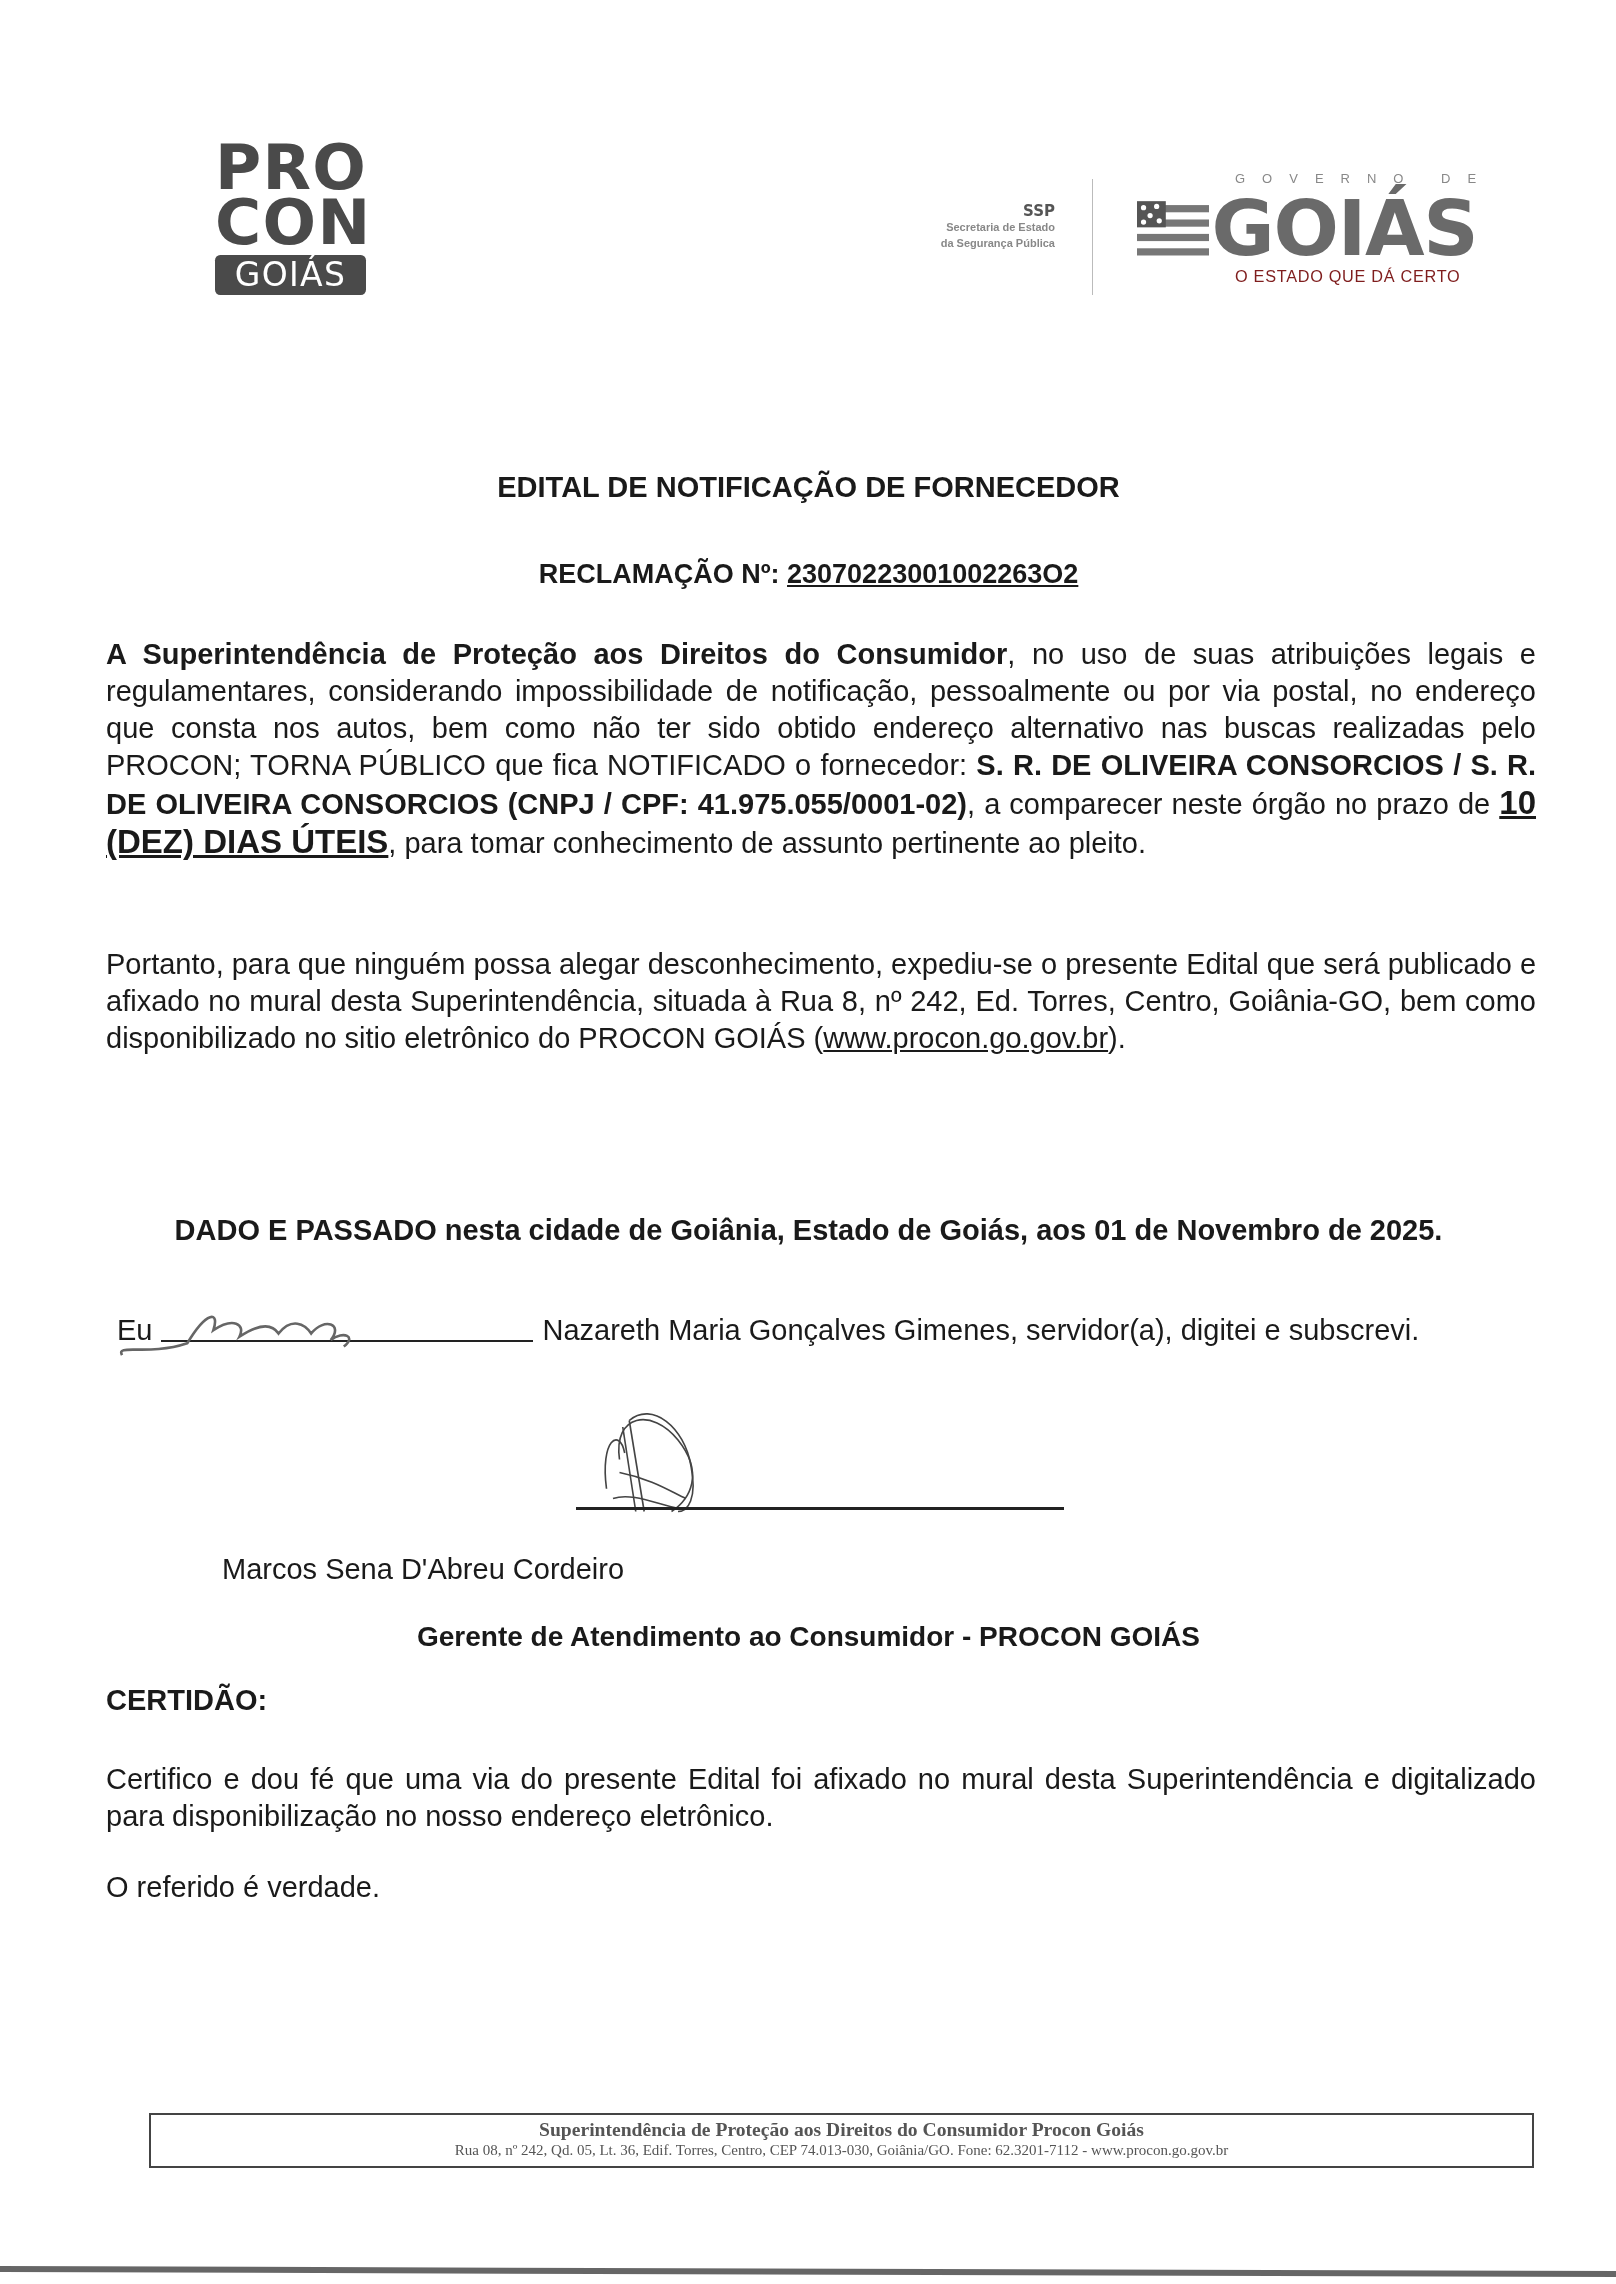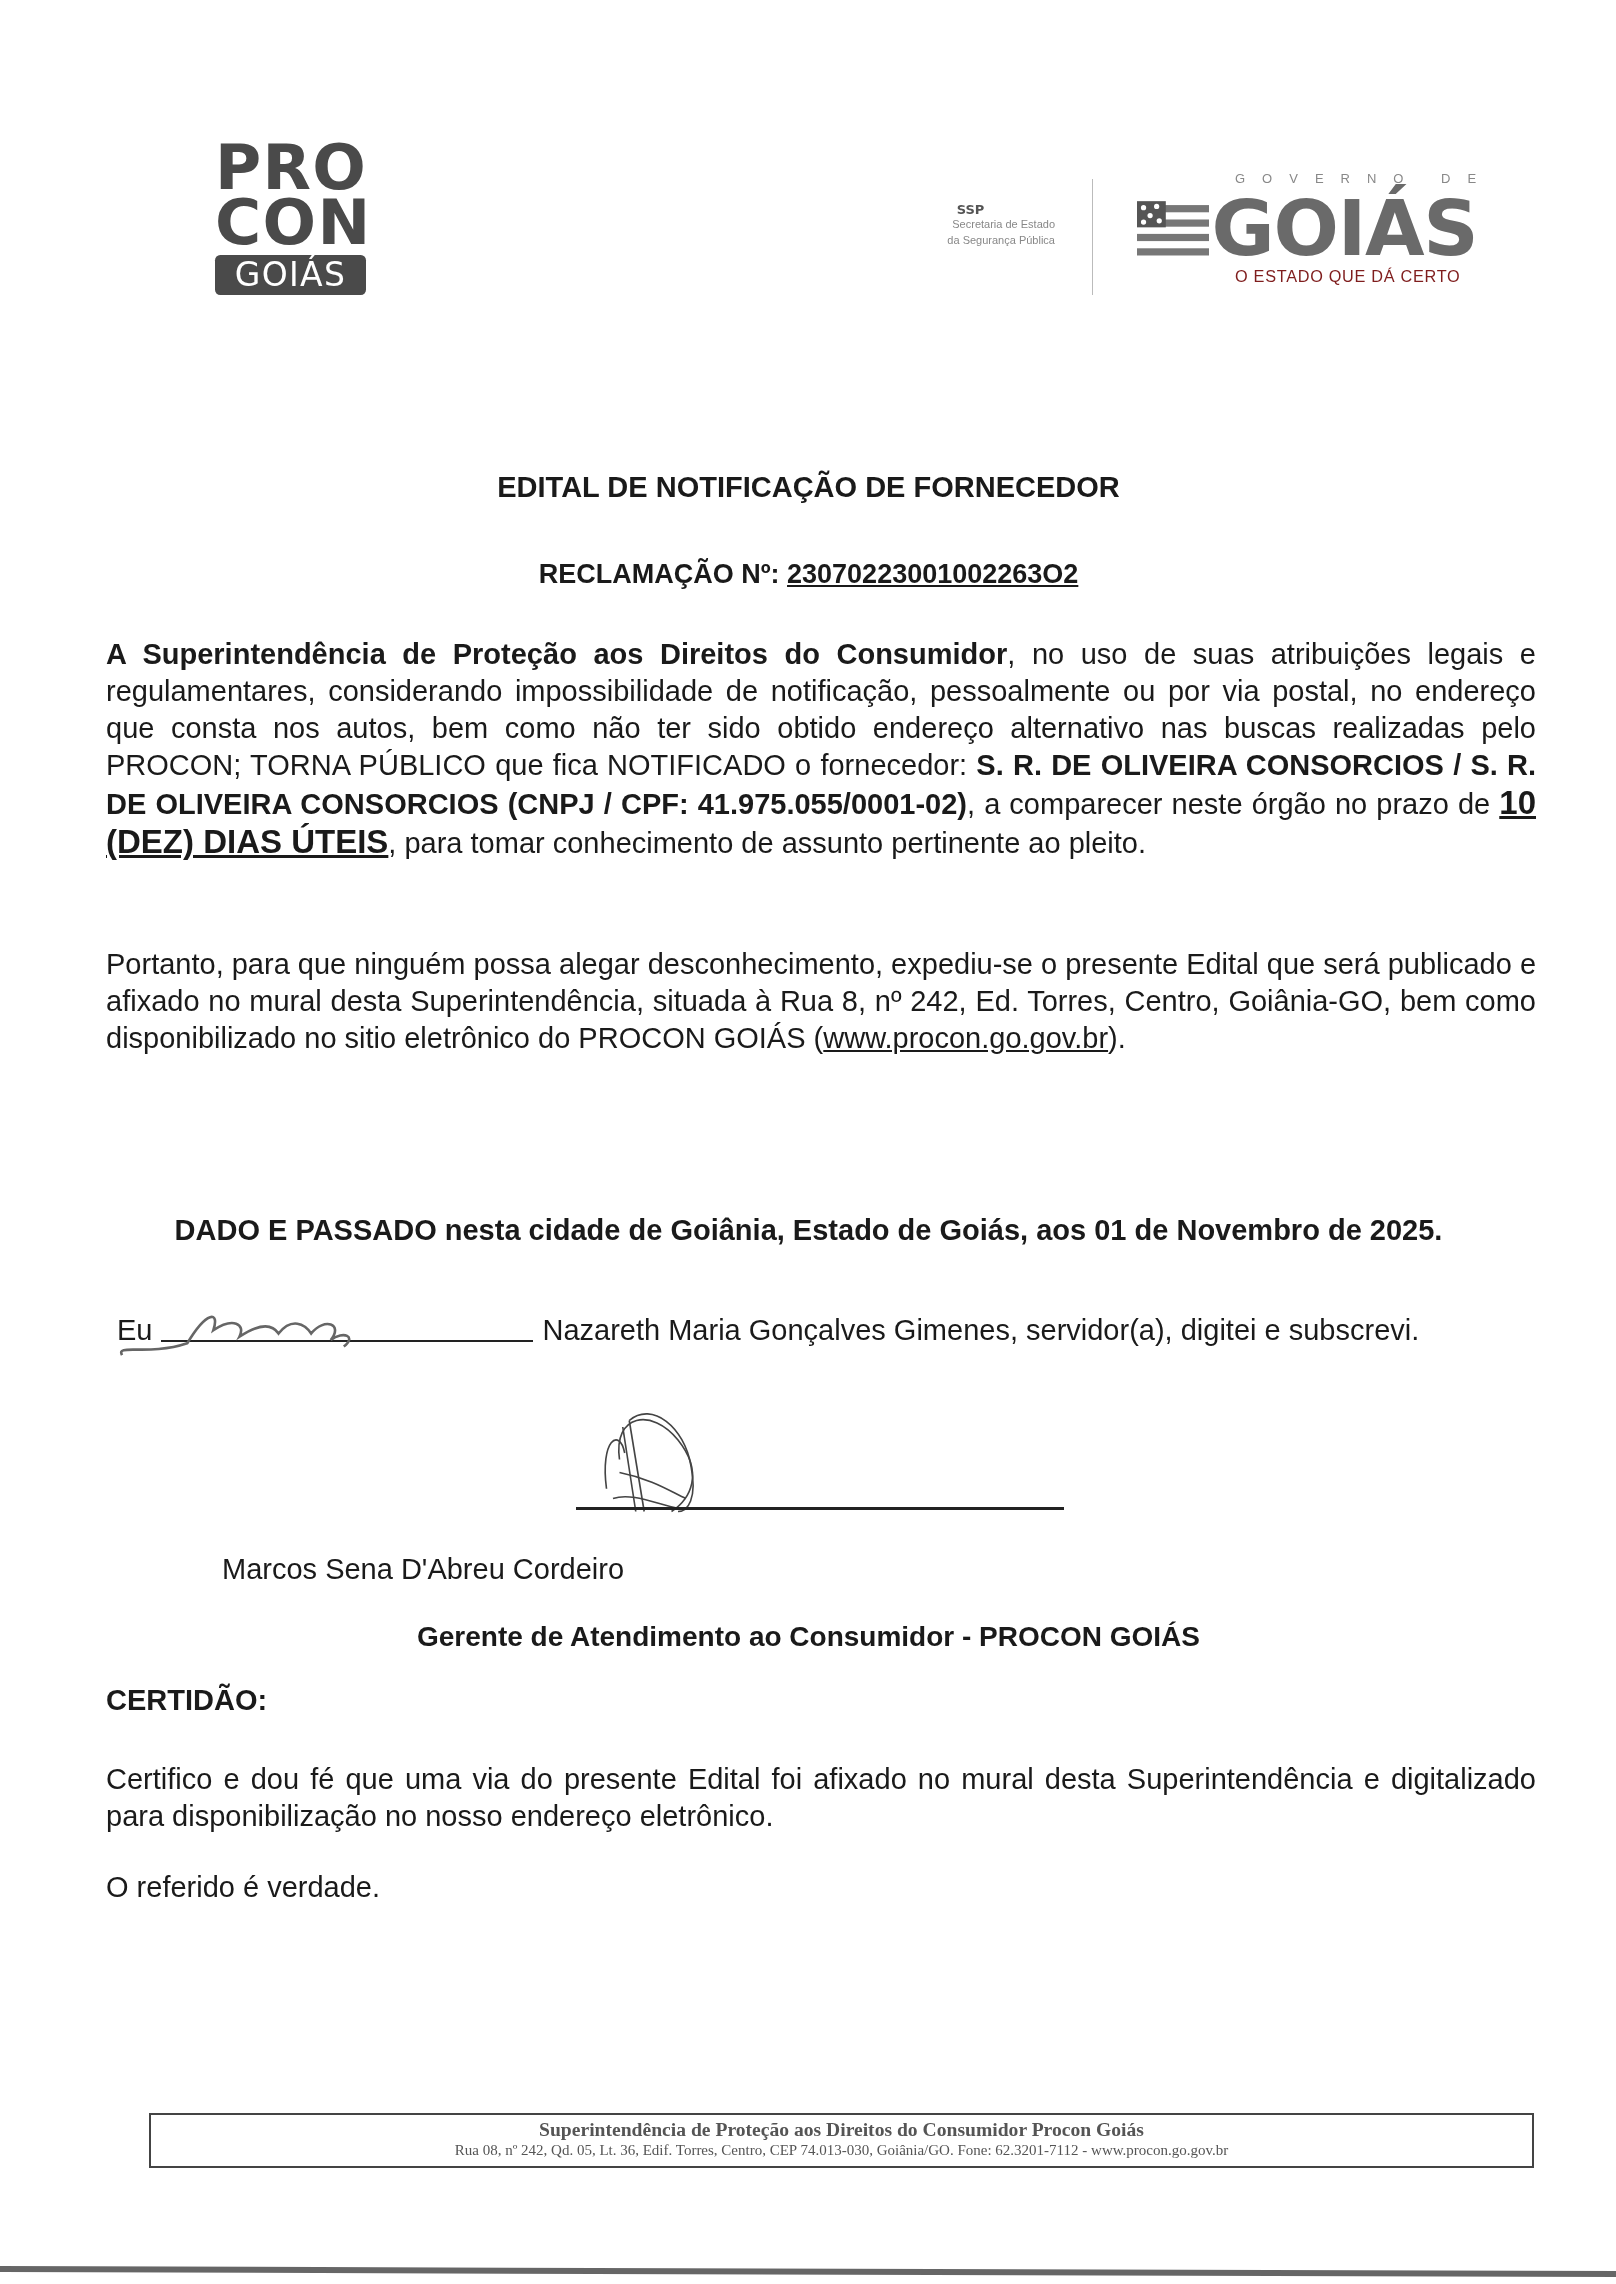--- a/index.html
+++ b/index.html
@@ -14,22 +14,22 @@
   .procon-logo .big {
     font-family: "DejaVu Sans", sans-serif; font-weight: bold;
     font-size: 63px; line-height: 55px; color: #4a4a4a; letter-spacing: 1.3px;
   }
   .procon-logo .badge {
     margin-top: 5.2px; background: #4a4a4a; color: #fff; border-radius: 5.2px;
     font-family: "DejaVu Sans", sans-serif; font-size: 33px; line-height: 40px;
     text-align: center; width: 151px; letter-spacing: 1.3px;
   }
   .ssp { left: 886px; top: 202px; width: 169px; text-align: right; color: #777; }
-  .ssp .acr { font-family: "DejaVu Sans", sans-serif; font-weight: bold; font-size: 13px; color: #555; text-align: center; }
-  .ssp .sub { font-size: 11px; line-height: 15.6px; color: #888; }
+  .ssp .acr { font-family: "DejaVu Sans", sans-serif; font-weight: bold; font-size: 15px; color: #555; }
+  .ssp .sub { font-size: 11px; line-height: 15.6px; color: #888; font-weight: bold; }
   .vsep { left: 1092px; top: 179px; width: 1.3px; height: 116px; background: #bbb; }
   .goias { left: 1137px; top: 171px; width: 365px; }
   .goias .gov { font-size: 13px; letter-spacing: 17px; color: #888; padding-left: 98px; }
   .goias .row { display: flex; align-items: center; margin-top: 3.9px; }
   .goias .flag { width: 72px; height: 72px; margin-right: 2.6px; }
   .goias .name {
     font-family: "DejaVu Sans", sans-serif; font-weight: bold; font-size: 77px;
     line-height: 77px; color: #6a6a6a; letter-spacing: -1.3px;
   }
   .goias .slogan { font-size: 16.3px; color: #7f1d1d; padding-left: 98px; letter-spacing: 0.7px; }

